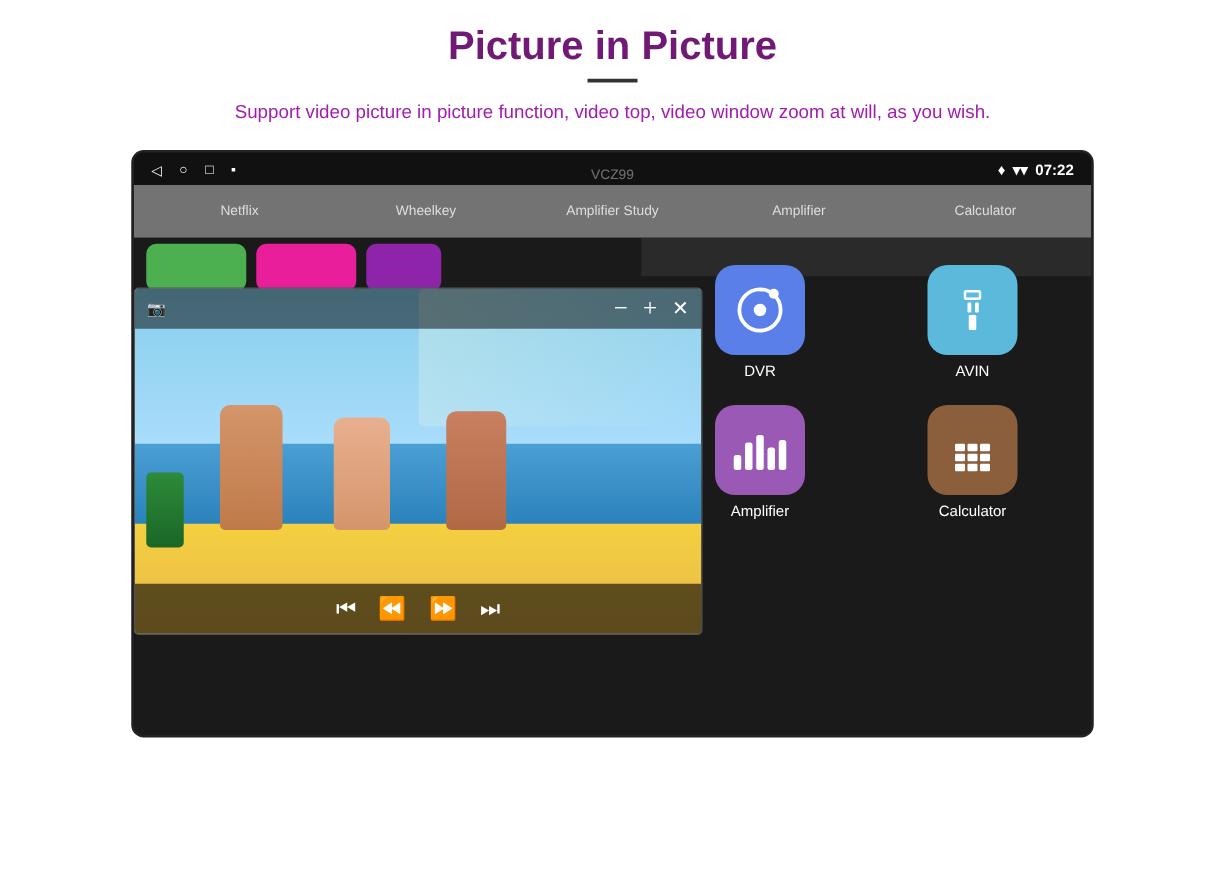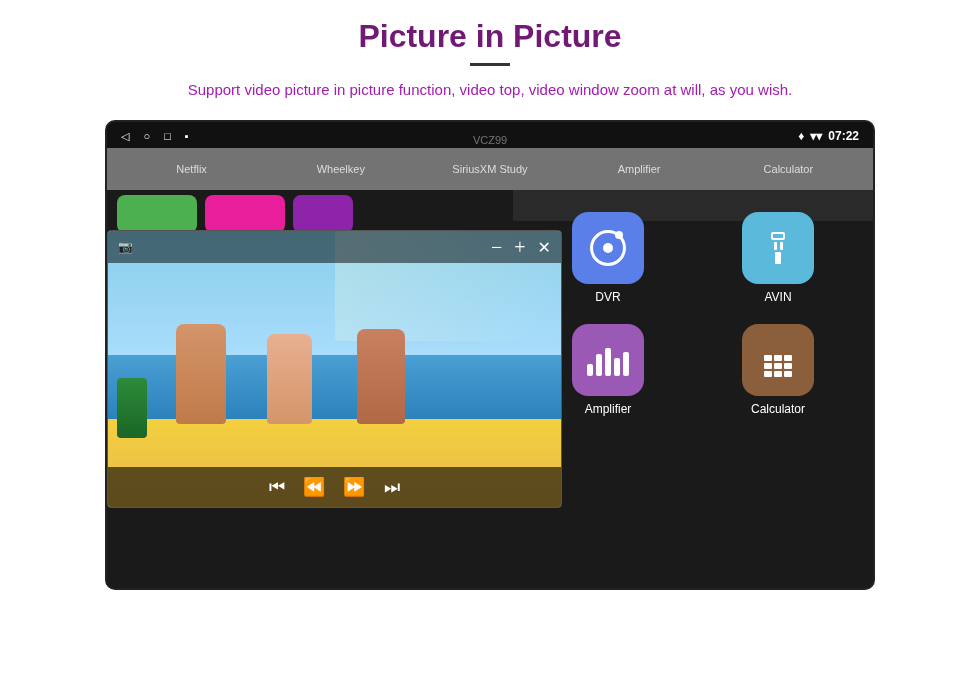--- a/index.html
+++ b/index.html
@@ -565,21 +565,21 @@
       <div class="watermark">VCZ99</div>
 
       <div class="bottom-labels">
         <div class="bottom-label-item">
           <span>Netflix</span>
         </div>
         <div class="bottom-label-item">
           <span>Wheelkey</span>
         </div>
         <div class="bottom-label-item">
-          <span>SiriusXM Study</span>
+          <span>Amplifier Study</span>
         </div>
         <div class="bottom-label-item">
           <span>Amplifier</span>
         </div>
         <div class="bottom-label-item">
           <span>Calculator</span>
         </div>
       </div>
 
     </div>

